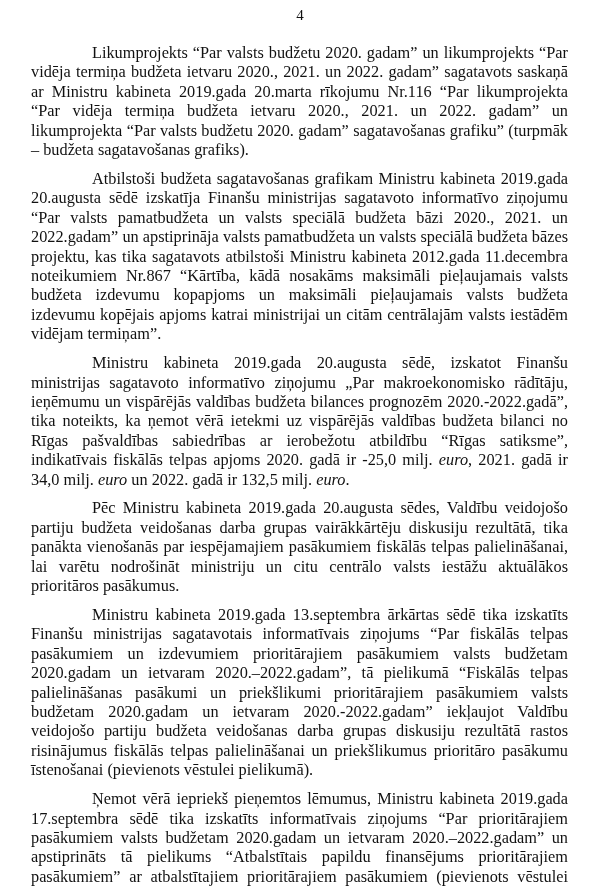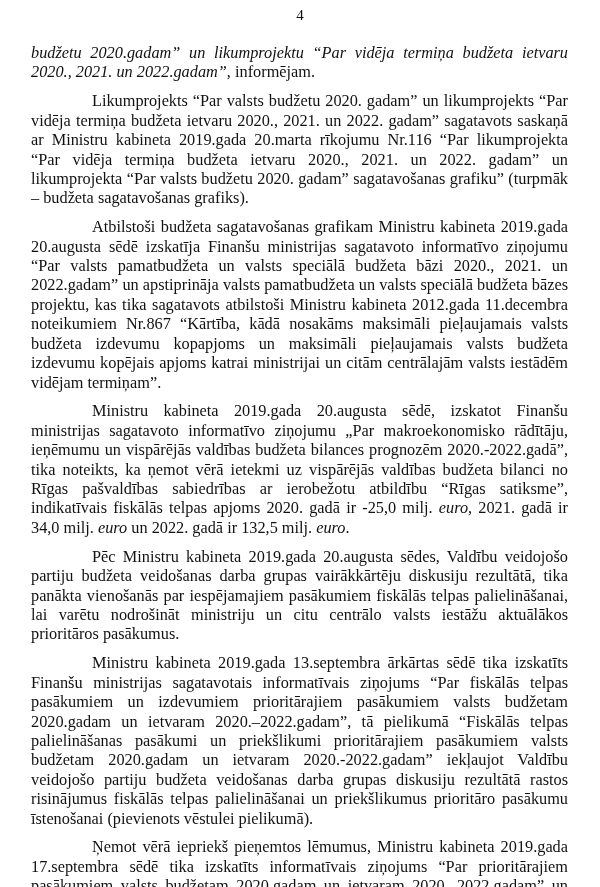--- a/index.html
+++ b/index.html
@@ -52,23 +52,20 @@
       font-style: italic;
     }
   </style>
 </head>
 <body>
 
 <div class="page">
   <div class="page-number">4</div>
 
   <div class="body-text">
-    <p class="para no-indent">
-      <span class="it">budžetu 2020.gadam” un likumprojektu “Par vidēja termiņa budžeta ietvaru 2020., 2021. un 2022.gadam”</span><span>, informējam.</span>
-    </p>
 
     <p class="para">
       <span>Likumprojekts “Par valsts budžetu 2020. gadam” un likumprojekts “Par vidēja termiņa budžeta ietvaru 2020., 2021. un 2022. gadam” sagatavots saskaņā ar Ministru kabineta 2019.gada 20.marta rīkojumu Nr.116 “Par likumprojekta “Par vidēja termiņa budžeta ietvaru 2020., 2021. un 2022. gadam” un likumprojekta “Par valsts budžetu 2020. gadam” sagatavošanas grafiku” (turpmāk – budžeta sagatavošanas grafiks).</span>
     </p>
 
     <p class="para">
       <span>Atbilstoši budžeta sagatavošanas grafikam Ministru kabineta 2019.gada 20.augusta sēdē izskatīja Finanšu ministrijas sagatavoto informatīvo ziņojumu “Par valsts pamatbudžeta un valsts speciālā budžeta bāzi 2020., 2021. un 2022.gadam” un apstiprināja valsts pamatbudžeta un valsts speciālā budžeta bāzes projektu, kas tika sagatavots atbilstoši Ministru kabineta 2012.gada 11.decembra noteikumiem Nr.867 “Kārtība, kādā nosakāms maksimāli pieļaujamais valsts budžeta izdevumu kopapjoms un maksimāli pieļaujamais valsts budžeta izdevumu kopējais apjoms katrai ministrijai un citām centrālajām valsts iestādēm vidējam termiņam”.</span>
     </p>
 
     <p class="para">

